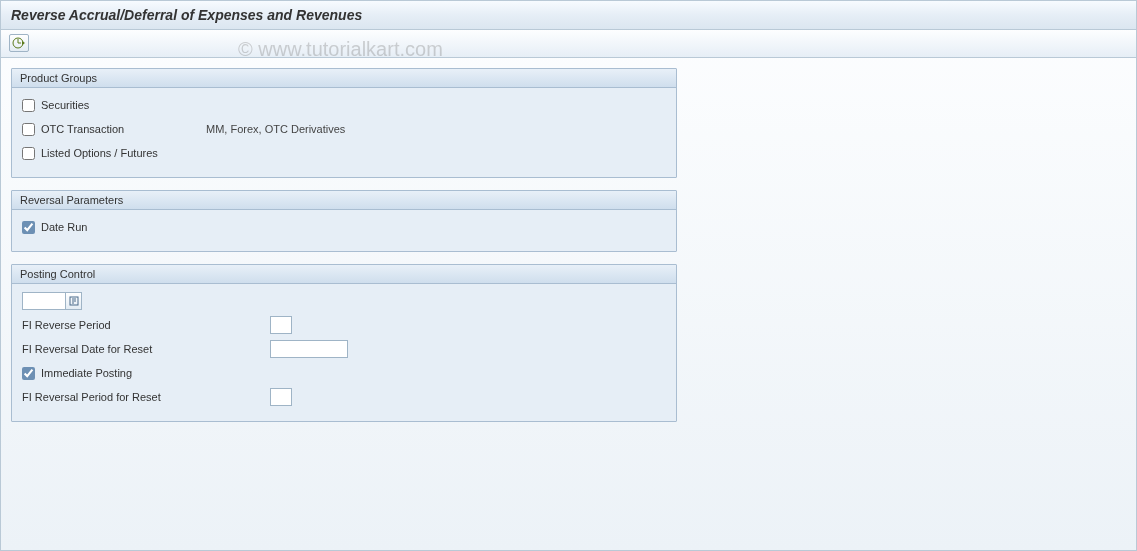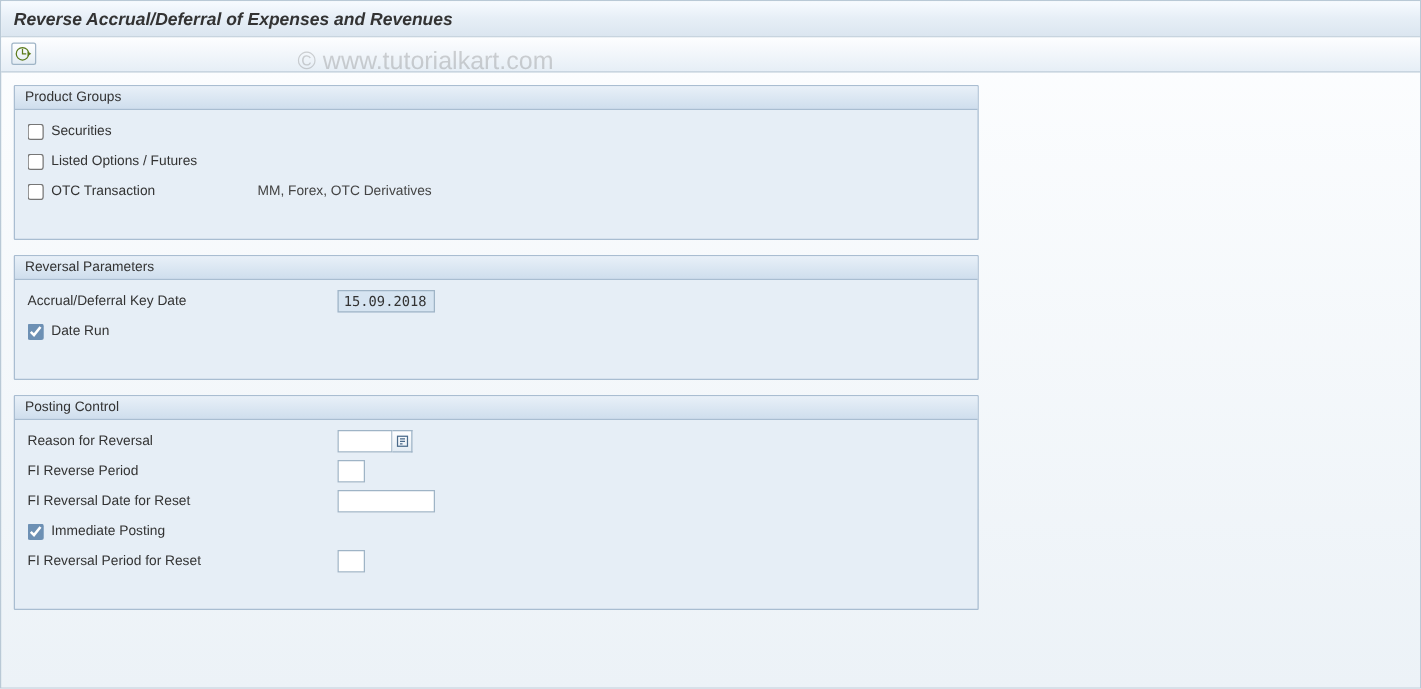--- a/index.html
+++ b/index.html
@@ -54,35 +54,35 @@
     top: 38px;
     color: rgba(130,130,130,0.35);
     font-size: 20px;
     pointer-events: none;
     font-family: Arial;
   }
   .content {
     padding: 10px 10px;
   }
   .group {
-    width: 772px;
+    width: 666px;
     border: 1px solid #a9bdd1;
     margin-bottom: 12px;
     background: #e6eef6;
     border-radius: 1px;
   }
   .group-header {
     background: linear-gradient(#e8f0f8 0%, #cfdeed 100%);
     border-bottom: 1px solid #a9bdd1;
     padding: 3px 8px;
     font-size: 11px;
     color: #333;
   }
   .group-body {
-    padding: 6px 10px 25px 10px;
+    padding: 6px 10px 11px 10px;
   }
   .row {
     display: flex;
     align-items: center;
     height: 22px;
     margin-bottom: 2px;
   }
   .row .lbl {
     width: 248px;
     color: #333;
@@ -164,58 +164,51 @@
     <div class="group">
       <div class="group-header">Product Groups</div>
       <div class="group-body">
         <div class="row">
           <span class="lbl">
             <input type="checkbox" style="">
             <span>Securities</span>
           </span>
         </div>
         <div class="row">
-          <span class="lbl">
-            <input type="checkbox" style="">
-            <span>Listed Options / Futures</span>
-          </span>
-        </div>
-        <div class="row">
           <span class="lbl" style="width:160px">
             <input type="checkbox" style="">
             <span>OTC Transaction</span>
           </span>
           <span class="sub-text">MM, Forex, OTC Derivatives</span>
         </div>
+        <div class="row">
+          <span class="lbl">
+            <input type="checkbox" style="">
+            <span>Listed Options / Futures</span>
+          </span>
+        </div>
       </div>
     </div>
 
     <div class="group">
       <div class="group-header">Reversal Parameters</div>
       <div class="group-body">
         <div class="row">
-          <span class="lbl">Accrual/Deferral Key Date</span>
-          <span class="ctrl">
-            <span class="date-readonly">15.09.2018</span>
-          </span>
-        </div>
-        <div class="row">
           <span class="lbl">
             <input type="checkbox" checked="" style="">
             <span>Date Run</span>
           </span>
         </div>
       </div>
     </div>
 
     <div class="group">
       <div class="group-header">Posting Control</div>
       <div class="group-body">
         <div class="row">
-          <span class="lbl">Reason for Reversal</span>
           <span class="ctrl f4-wrap">
             <input type="text" class="f4-input" value="" style="">
             <span class="f4-btn">
               <svg width="10" height="10" viewBox="0 0 10 10">
                 <rect x="1" y="1" width="8" height="8" fill="none" stroke="#4a6a8a" stroke-width="1"></rect>
                 <path d="M3 3 L7 3 M3 5 L7 5 M3 7 L5 7" stroke="#4a6a8a" stroke-width="1"></path>
               </svg>
             </span>
           </span>
         </div>

